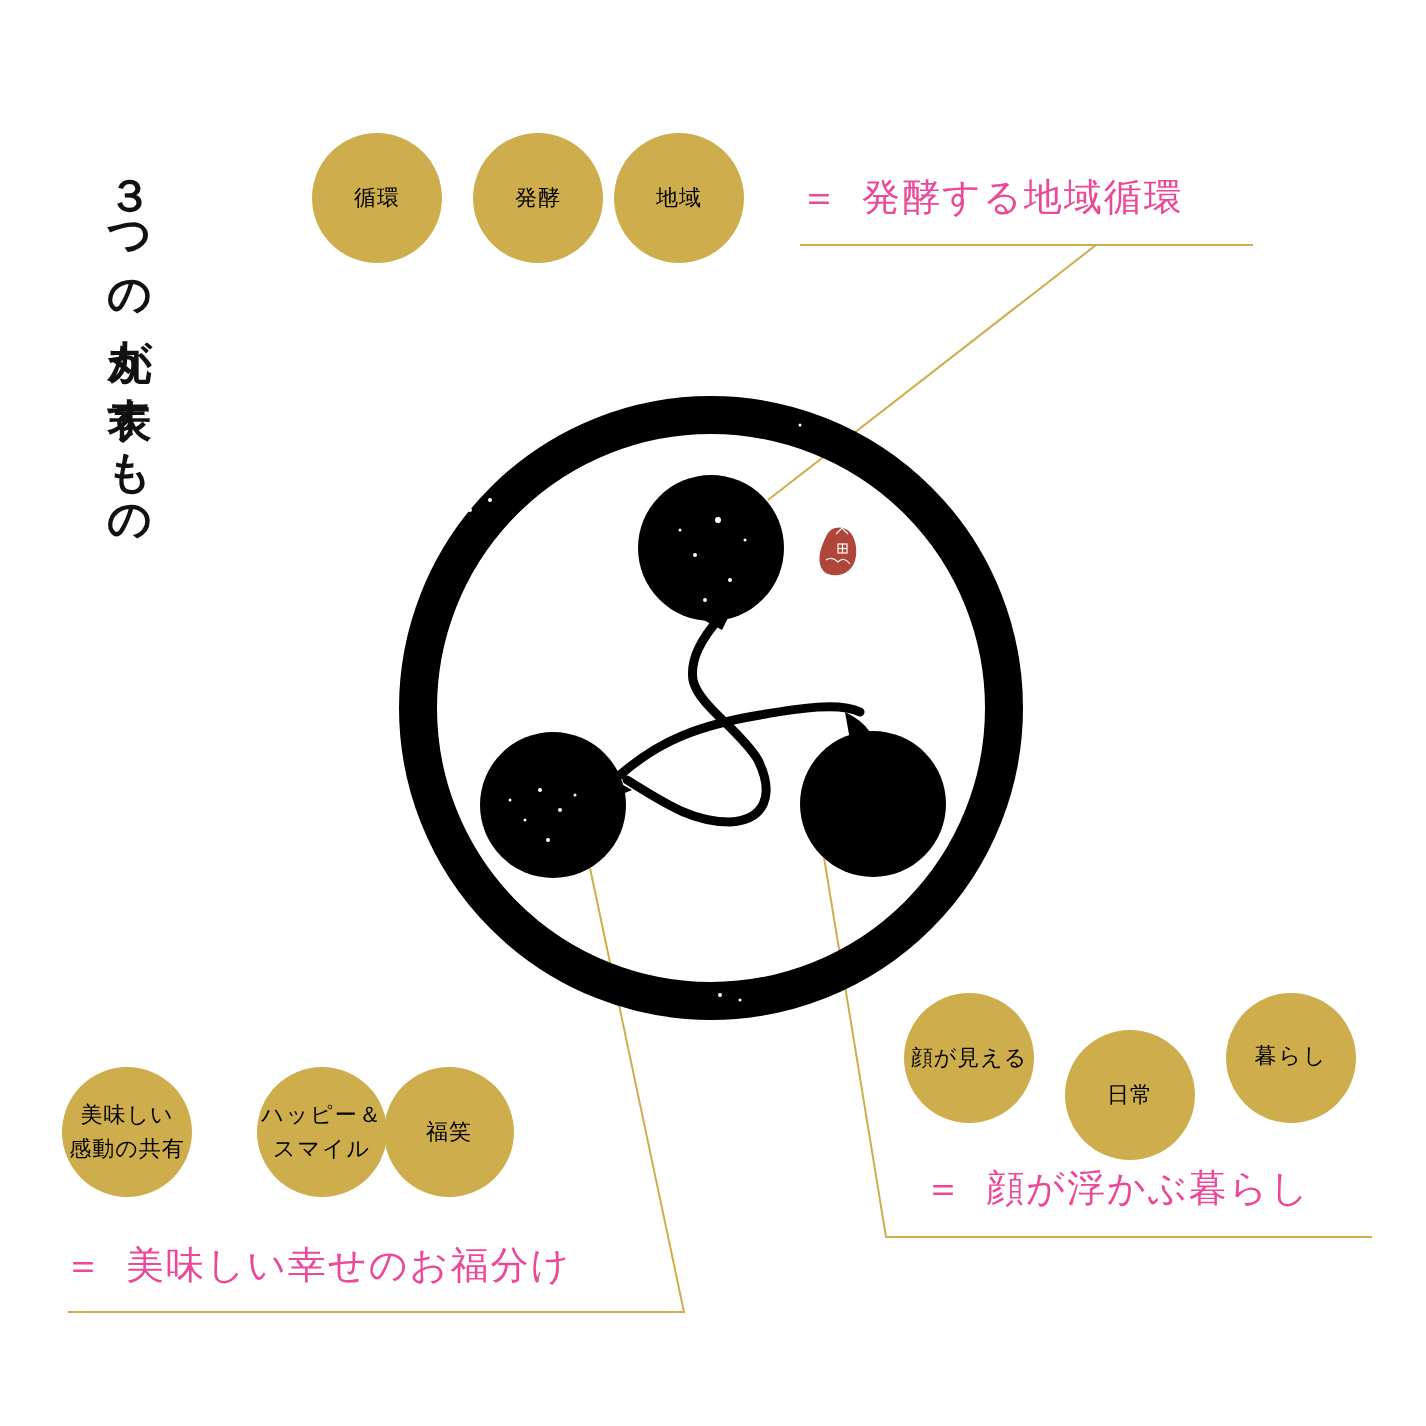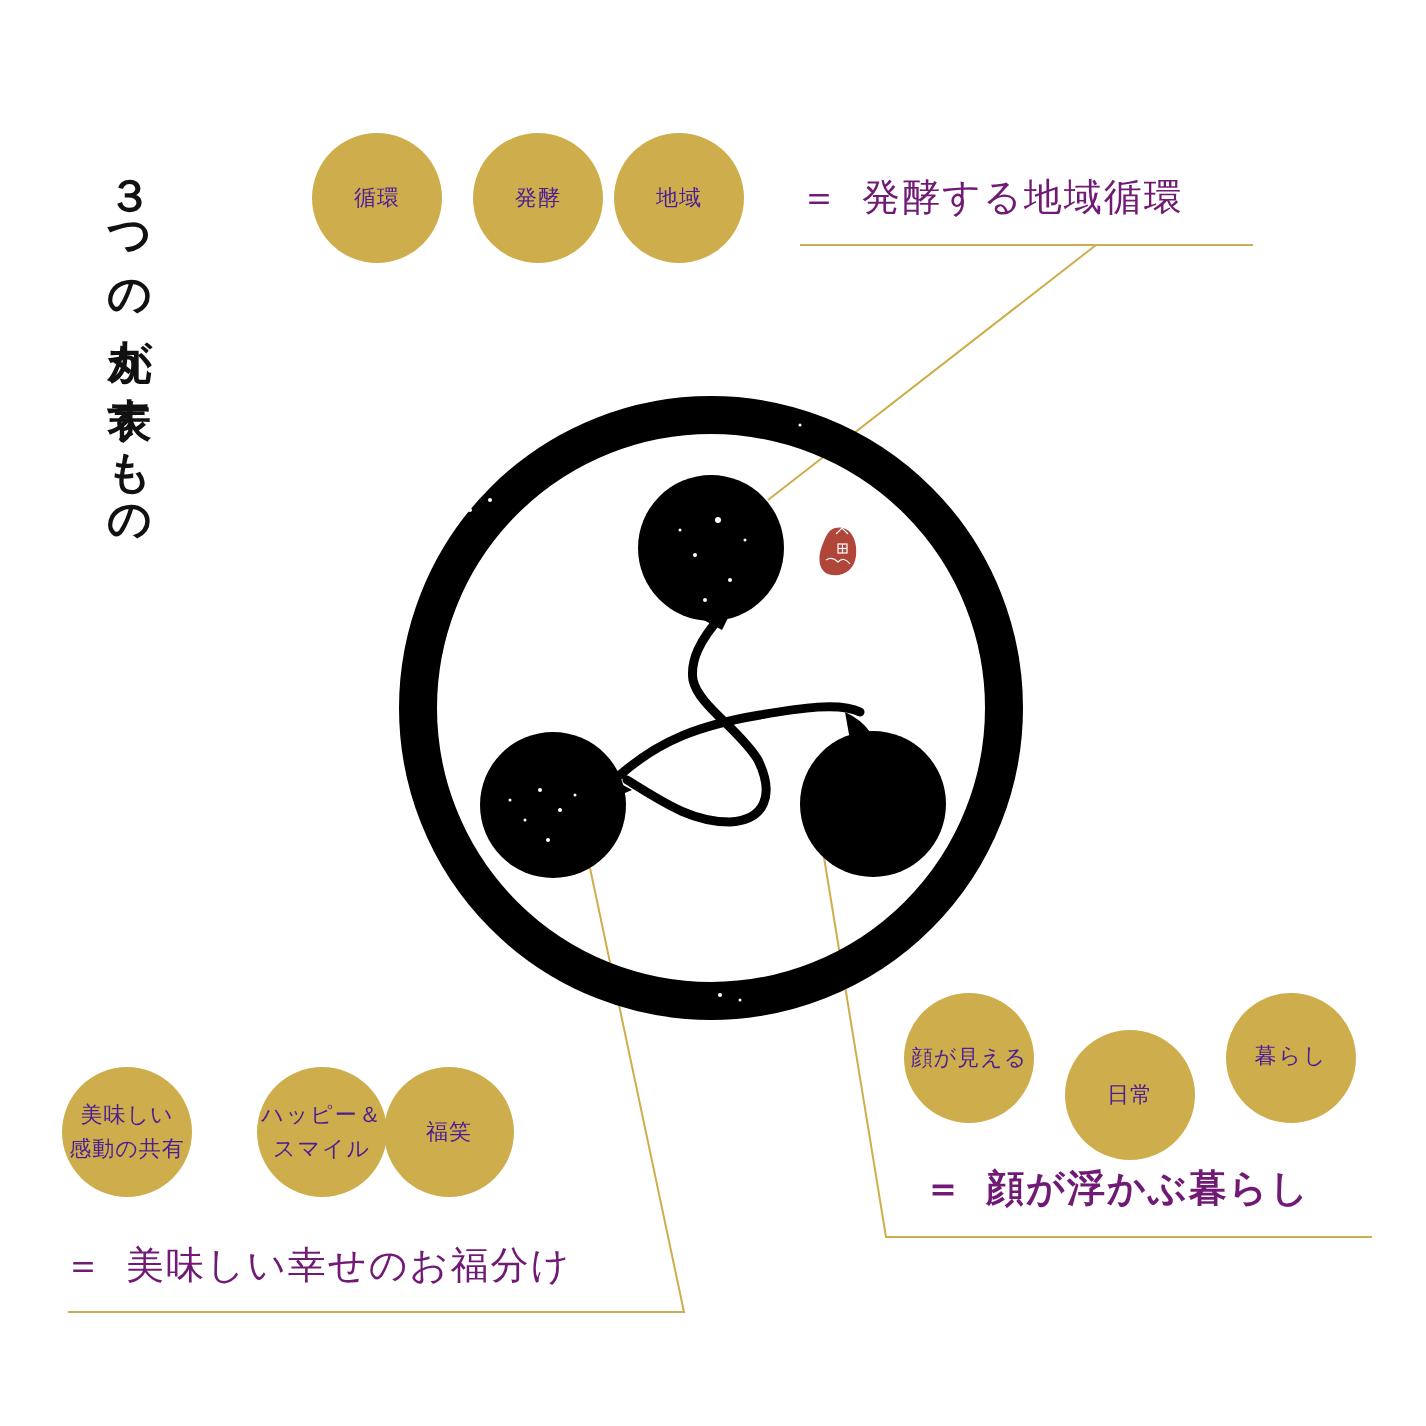--- a/index.html
+++ b/index.html
@@ -3,24 +3,24 @@
 <meta charset="utf-8">
 <style>
   html, body { margin: 0; padding: 0; background: #ffffff; }
   body { width: 1426px; height: 1426px; position: relative; overflow: hidden;
          font-family: "DejaVu Serif", "Liberation Serif", serif; color: #111; }
   .vtitle { position: absolute; left: 100px; top: 148px; width: 60px;
             writing-mode: vertical-rl; font-size: 44px; font-weight: bold;
             letter-spacing: 4px; line-height: 60px; color: #111; }
   .dot { position: absolute; width: 130px; height: 130px; border-radius: 50%;
          background: #ceae4c; display: flex; align-items: center; justify-content: center; }
-  .dot-label { font-size: 22px; color: #4c1d95; text-align: center; line-height: 34px;
+  .dot-label { font-size: 22px; color: #000000; text-align: center; line-height: 34px;
                white-space: nowrap; letter-spacing: 1px; }
   .dot-label.wide { letter-spacing: 2px; }
-  .summary { position: absolute; font-size: 38px; color: #701a75; white-space: nowrap; letter-spacing: 2px; }
+  .summary { position: absolute; font-size: 38px; color: #ec4899; white-space: nowrap; letter-spacing: 2px; }
   .summary .eq { margin-right: 22px; }
   svg.lines { position: absolute; left: 0; top: 0; }
 </style>
 </head>
 <body>
 
 <svg class="lines" width="1426" height="1426" viewBox="0 0 1426 1426">
 
   <line x1="800" y1="245" x2="1253" y2="245" stroke="#ceae4c" stroke-width="2"></line>
   <line x1="1096" y1="245" x2="768" y2="500" stroke="#ceae4c" stroke-width="2"></line>
@@ -100,21 +100,21 @@
 
 <div class="dot" style="left:904px; top:993px;">
   <span class="dot-label" style="letter-spacing:1px;">顔が見える</span>
 </div>
 <div class="dot" style="left:1065px; top:1030px;">
   <span class="dot-label">日常</span>
 </div>
 <div class="dot" style="left:1226px; top:993px;font-family:Liberation Mono, monospace;">
   <span class="dot-label wide">暮らし</span>
 </div>
-<div class="summary" style="left:924px; top:1163px;font-weight:bold;">
+<div class="summary" style="left:924px; top:1163px;">
   <span class="eq">＝</span><span>顔が浮かぶ暮らし</span>
 </div>
 
 <div class="dot" style="left:62px; top:1067px;">
   <span class="dot-label">
     <span style="display:block">美味しい</span>
     <span style="display:block">感動の共有</span>
   </span>
 </div>
 <div class="dot" style="left:223px; top:1067px;margin-left:34px;">

